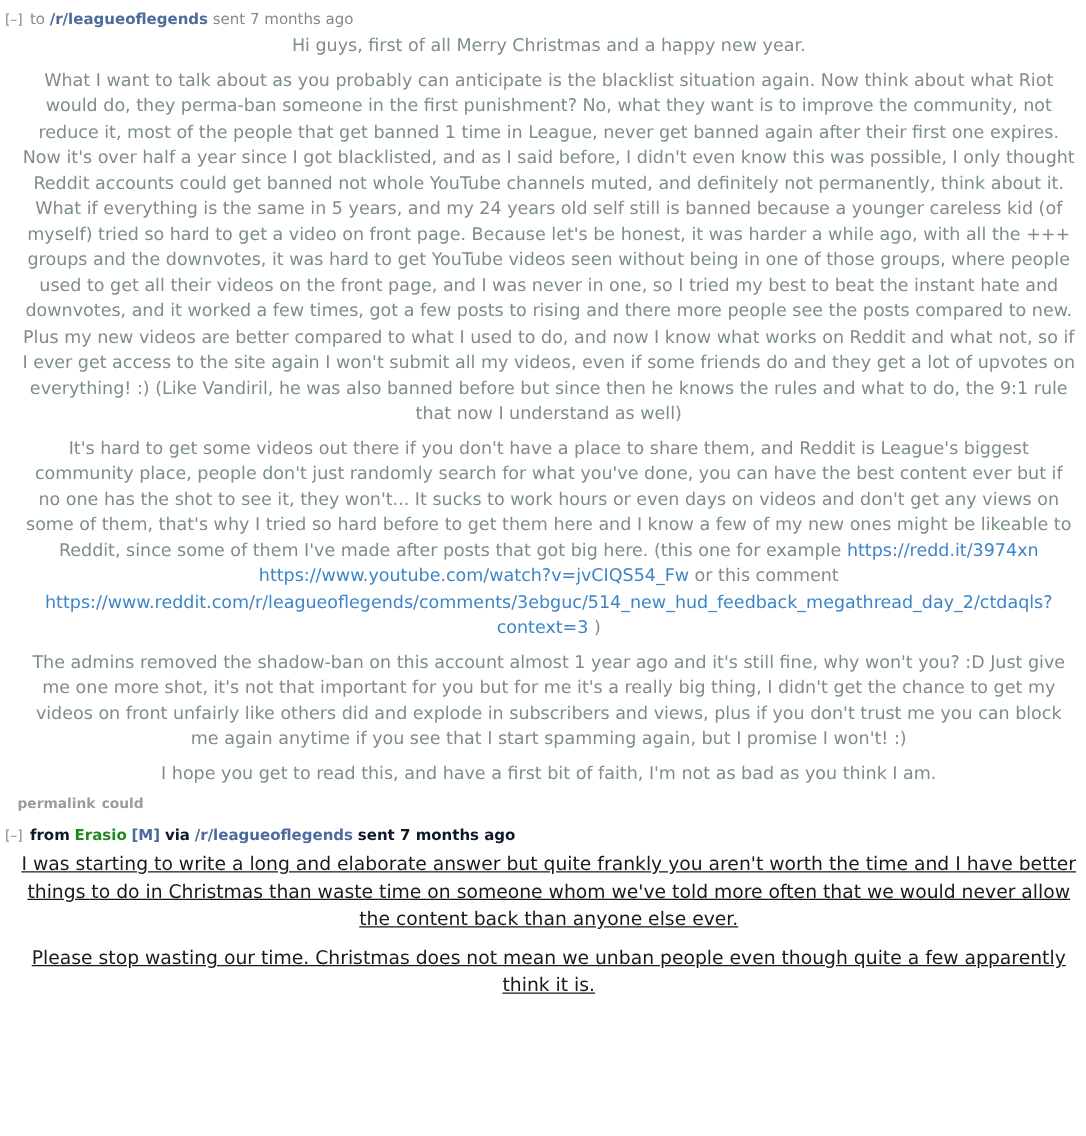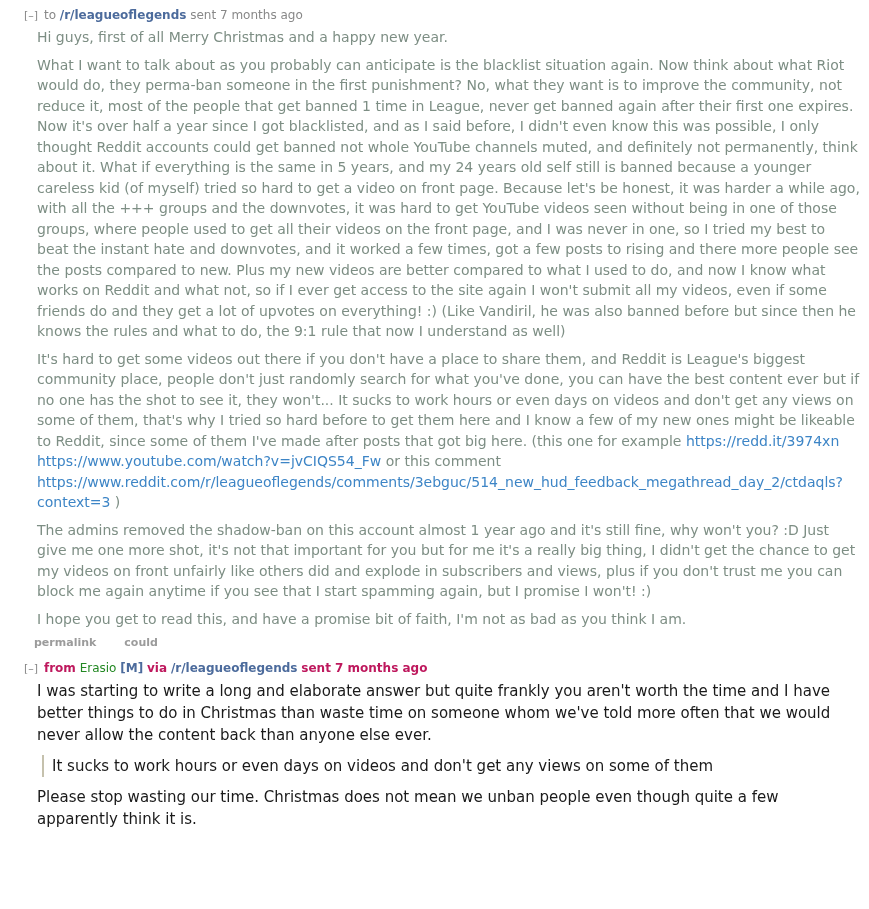--- a/index.html
+++ b/index.html
@@ -6,65 +6,65 @@
     margin: 0;
     padding: 0;
     background: #ffffff;
     font-family: "DejaVu Sans", "Liberation Sans", sans-serif;
   }
   .page {
     width: 869px;
     box-sizing: border-box;
     padding: 8px 8px 2px 4px;
   }
-  .message { margin-bottom: 12px; margin-left: 20px; }
+  .message { margin-bottom: 12px; }
   .msg-header {
     font-size: 12px;
     color: var(--meta-gray);
     margin-bottom: 5px;
     white-space: nowrap;
   }
   .msg-header a { text-decoration: none; }
   .collapse {
     color: var(--meta-gray);
     cursor: pointer;
     font-size: 11px;
     margin-right: 2px;
   }
   .subreddit { font-weight: bold; color: var(--subreddit-link); }
-  .author-mod { font-weight: normal; color: var(--moderator-green); }
+  .author-mod { font-weight: bold; color: var(--moderator-green); }
   .mod-badge { font-weight: bold; color: var(--subreddit-link); }
-  .hdr-bold { font-weight: bold; color: #be185d; }
-  .msg-body { margin-left: 13px; max-width: 850px; }
+  .hdr-bold { font-weight: bold; color: #0f172a; }
+  .msg-body { margin-left: 13px; max-width: 850px; text-align: center; }
   .msg-body p { margin: 0 0 7px 0; }
   .msg-1 .msg-body {
     font-size: 14px;
     line-height: 20.5px;
     color: var(--body-text-sent);
   }
   .msg-2 .msg-body {
     font-size: 15px;
     line-height: 22px;
     color: var(--body-text-reply);
   }
-  .msg-2 .msg-body p { margin: 0 0 9px 0; }
+  .msg-2 .msg-body p { margin: 0 0 9px 0; text-decoration: underline; }
   .msg-body a {
     color: var(--link-blue);
     text-decoration: none;
     overflow-wrap: anywhere;
   }
   .msg-body blockquote {
     border-left: 2px solid var(--quote-border);
     margin: 0 0 9px 5px;
     padding: 0 8px;
   }
   .flat-list {
     list-style: none;
     display: flex;
-    gap: 28px;
+    gap: 5px;
     padding: 0;
     margin: 1px 0 0 10px;
     font-size: 11px;
     font-weight: bold;
   }
   .flat-list a {
     color: var(--action-gray);
     text-decoration: none;
     cursor: pointer;
   }
@@ -79,39 +79,38 @@
       <span class="collapse">[–]</span>
       <span>to</span>
       <a class="subreddit" href="#">/r/leagueoflegends</a>
       <span>sent 7 months ago</span>
     </div>
     <div class="msg-body">
         <p>Hi guys, first of all Merry Christmas and a happy new year.</p>
         <p>What I want to talk about as you probably can anticipate is the blacklist situation again. Now think about what Riot would do, they perma-ban someone in the first punishment? No, what they want is to improve the community, not reduce it, most of the people that get banned 1 time in League, never get banned again after their first one expires. Now it's over half a year since I got blacklisted, and as I said before, I didn't even know this was possible, I only thought Reddit accounts could get banned not whole YouTube channels muted, and definitely not permanently, think about it. What if everything is the same in 5 years, and my 24 years old self still is banned because a younger careless kid (of myself) tried so hard to get a video on front page. Because let's be honest, it was harder a while ago, with all the +++ groups and the downvotes, it was hard to get YouTube videos seen without being in one of those groups, where people used to get all their videos on the front page, and I was never in one, so I tried my best to beat the instant hate and downvotes, and it worked a few times, got a few posts to rising and there more people see the posts compared to new. Plus my new videos are better compared to what I used to do, and now I know what works on Reddit and what not, so if I ever get access to the site again I won't submit all my videos, even if some friends do and they get a lot of upvotes on everything! :) (Like Vandiril, he was also banned before but since then he knows the rules and what to do, the 9:1 rule that now I understand as well)</p>
         <p>It's hard to get some videos out there if you don't have a place to share them, and Reddit is League's biggest community place, people don't just randomly search for what you've done, you can have the best content ever but if no one has the shot to see it, they won't... It sucks to work hours or even days on videos and don't get any views on some of them, that's why I tried so hard before to get them here and I know a few of my new ones might be likeable to Reddit, since some of them I've made after posts that got big here. (this one for example <a href="#">https://redd.it/3974xn</a> <a href="#">https://www.youtube.com/watch?v=jvCIQS54_Fw</a> or this comment <a href="#">https://www.reddit.com/r/leagueoflegends/comments/3ebguc/514_new_hud_feedback_megathread_day_2/ctdaqls?context=3</a> )</p>
         <p>The admins removed the shadow-ban on this account almost 1 year ago and it's still fine, why won't you? :D Just give me one more shot, it's not that important for you but for me it's a really big thing, I didn't get the chance to get my videos on front unfairly like others did and explode in subscribers and views, plus if you don't trust me you can block me again anytime if you see that I start spamming again, but I promise I won't! :)</p>
-        <p>I hope you get to read this, and have a promise bit of faith, I'm not as bad as you think I am.</p>
+        <p>I hope you get to read this, and have a first bit of faith, I'm not as bad as you think I am.</p>
       </div>
     <ul class="flat-list">
         <li><a>permalink</a></li>
         <li><a>could</a></li>
       </ul>
   </div>
 
   <div class="message msg-2">
     <div class="msg-header">
       <span class="collapse">[–]</span>
       <span class="hdr-bold">from</span>
       <a class="author-mod" href="#">Erasio</a>
       <span class="mod-badge">[M]</span>
       <span class="hdr-bold">via</span>
       <a class="subreddit" href="#">/r/leagueoflegends</a>
       <span class="hdr-bold">sent 7 months ago</span>
     </div>
     <div class="msg-body">
         <p>I was starting to write a long and elaborate answer but quite frankly you aren't worth the time and I have better things to do in Christmas than waste time on someone whom we've told more often that we would never allow the content back than anyone else ever.</p>
-        <blockquote>It sucks to work hours or even days on videos and don't get any views on some of them</blockquote>
         <p>Please stop wasting our time. Christmas does not mean we unban people even though quite a few apparently think it is.</p>
       </div>
 
   </div>
 
 </div>
 
 </body></html>

